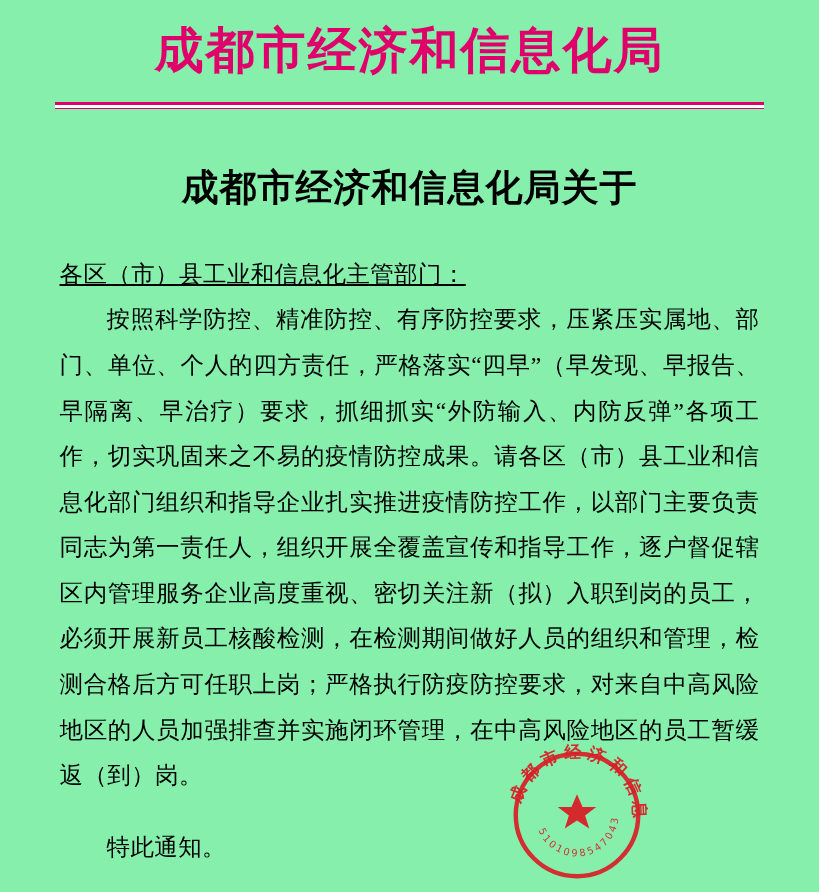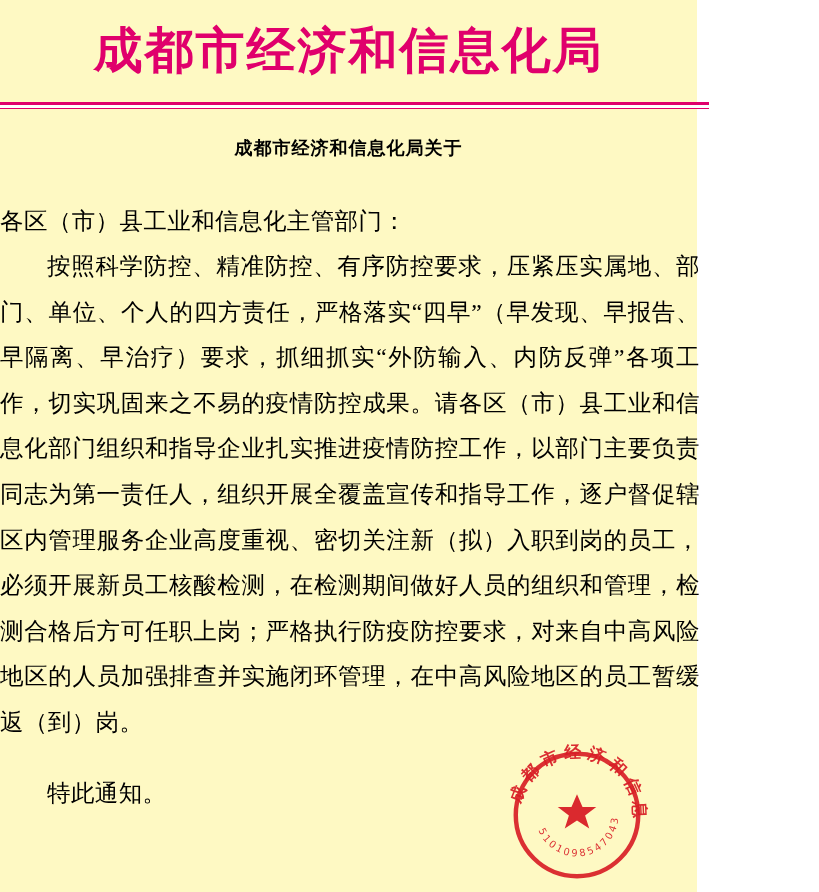--- a/index.html
+++ b/index.html
@@ -10,23 +10,23 @@
   body {
     width: 819px;
     height: 892px;
     font-family: "Liberation Serif", "DejaVu Serif", serif;
     color: #000000;
     overflow: hidden;
     position: relative;
   }
   .page {
     position: relative;
-    width: 697px;
+    width: 819px;
     height: 892px;
-    background: #fef9c3;
+    background: #86efac;
     box-sizing: border-box;
   }
 
   
   .letterhead {
     padding: 22px 0 0 0;
     text-align: center;
   }
   .letterhead-title {
     font-family: "DejaVu Serif", "Liberation Serif", serif;
@@ -49,44 +49,45 @@
     height: 3px;
     background: #ffffff;
   }
   .rule-thin {
     height: 1px;
     background: #e0006c;
   }
 
   
   .doc-title {
-    margin: 26px auto 0 auto;
+    margin: 48px auto 0 auto;
     width: 600px;
     text-align: center;
-    font-family: Liberation Mono, monospace;
+    font-family: Liberation Sans, sans-serif;
     font-weight: bold;
-    font-size: 18px;
+    font-size: 37px;
     line-height: 1.65;
     letter-spacing: 1px;
   }
   .doc-title .line {
     display: block;
   }
 
   
   .body-block {
     margin: 34px auto 0 auto;
     width: 700px;
     font-size: 23.5px;
     line-height: 1.94;
     letter-spacing: 0.4px;
     text-align: justify;
   }
   .salutation {
     margin: 0 0 0 0;
+    text-decoration: underline;
   }
   .para {
     margin: 0;
     text-indent: 2em;
   }
   .para-note {
     margin: 26px 0 0 0;
     text-indent: 2em;
   }
 

